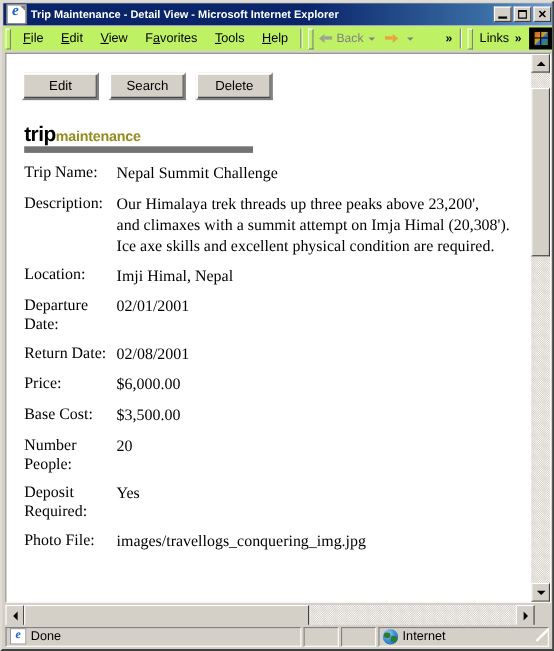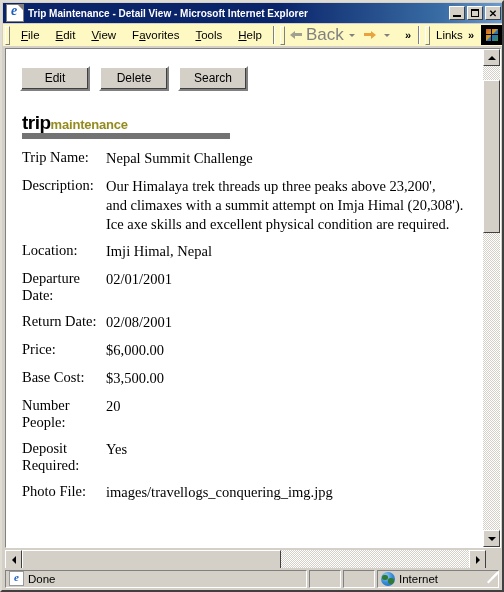--- a/index.html
+++ b/index.html
@@ -114,21 +114,21 @@
     font-weight: bold;
     line-height: 13px;
   }
 
   
   #menubar {
     position: absolute;
     left: 1px; top: 22px;
     width: 500px;
     height: 22px;
-    background: #fef9c3;
+    background: #bef264;
     display: flex;
     align-items: center;
     box-sizing: border-box;
   }
   .grip {
     width: 3px;
     height: 17px;
     margin: 0 3px 0 2px;
     border-left: 1px solid #ffffff;
     border-top: 1px solid #ffffff;
@@ -151,21 +151,21 @@
     height: 18px;
     border-left: 1px solid #808080;
     border-right: 1px solid #ffffff;
     margin: 0 3px;
     flex: 0 0 auto;
   }
   .navzone { display: flex; align-items: center; flex: 1 1 auto; min-width: 0; }
   .nav-back, .nav-fwd {
     display: flex; align-items: center;
     padding: 1px 2px;
-    font-size: 17px;
+    font-size: 11px;
     white-space: nowrap;
     cursor: default;
   }
   .nav-back { color: #808080; }
   .backicon {
     position: relative;
     width: 13px; height: 11px;
     margin-right: 3px;
     flex: 0 0 auto;
   }
@@ -459,21 +459,21 @@
     display: flex;
     align-items: center;
     font-size: 11.5px;
     color: #000000;
     padding: 0 3px;
     overflow: hidden;
     white-space: nowrap;
   }
   #st-main { flex: 1 1 auto; min-width: 0; }
   .st-small { width: 32px; flex: 0 0 auto; }
-  #st-zone { width: 122px; flex: 0 0 auto; gap: 4px; }
+  #st-zone { width: 155px; flex: 0 0 auto; gap: 4px; }
   .mini-ie {
     width: 13px; height: 13px;
     background: #ffffff;
     border: 1px solid #9a9a9a;
     position: relative;
     flex: 0 0 auto;
     margin-right: 4px;
     overflow: hidden;
   }
   .mini-ie span {
@@ -580,22 +580,22 @@
   </div>
 
   <div id="doc-outer">
     <div id="doc-inner">
 
       <div id="page">
         <div id="page-body">
 
           <div id="action-bar">
             <div class="btn98">Edit</div>
+            <div class="btn98">Search</div>
             <div class="btn98">Delete</div>
-            <div class="btn98">Search</div>
           </div>
 
           <div id="logo-head">
             <span id="logo-trip">trip</span><span id="logo-maint">maintenance</span>
           </div>
 
           <table id="detail-table">
             <tbody>
               <tr>
                 <td class="lbl">Trip Name:</td>

